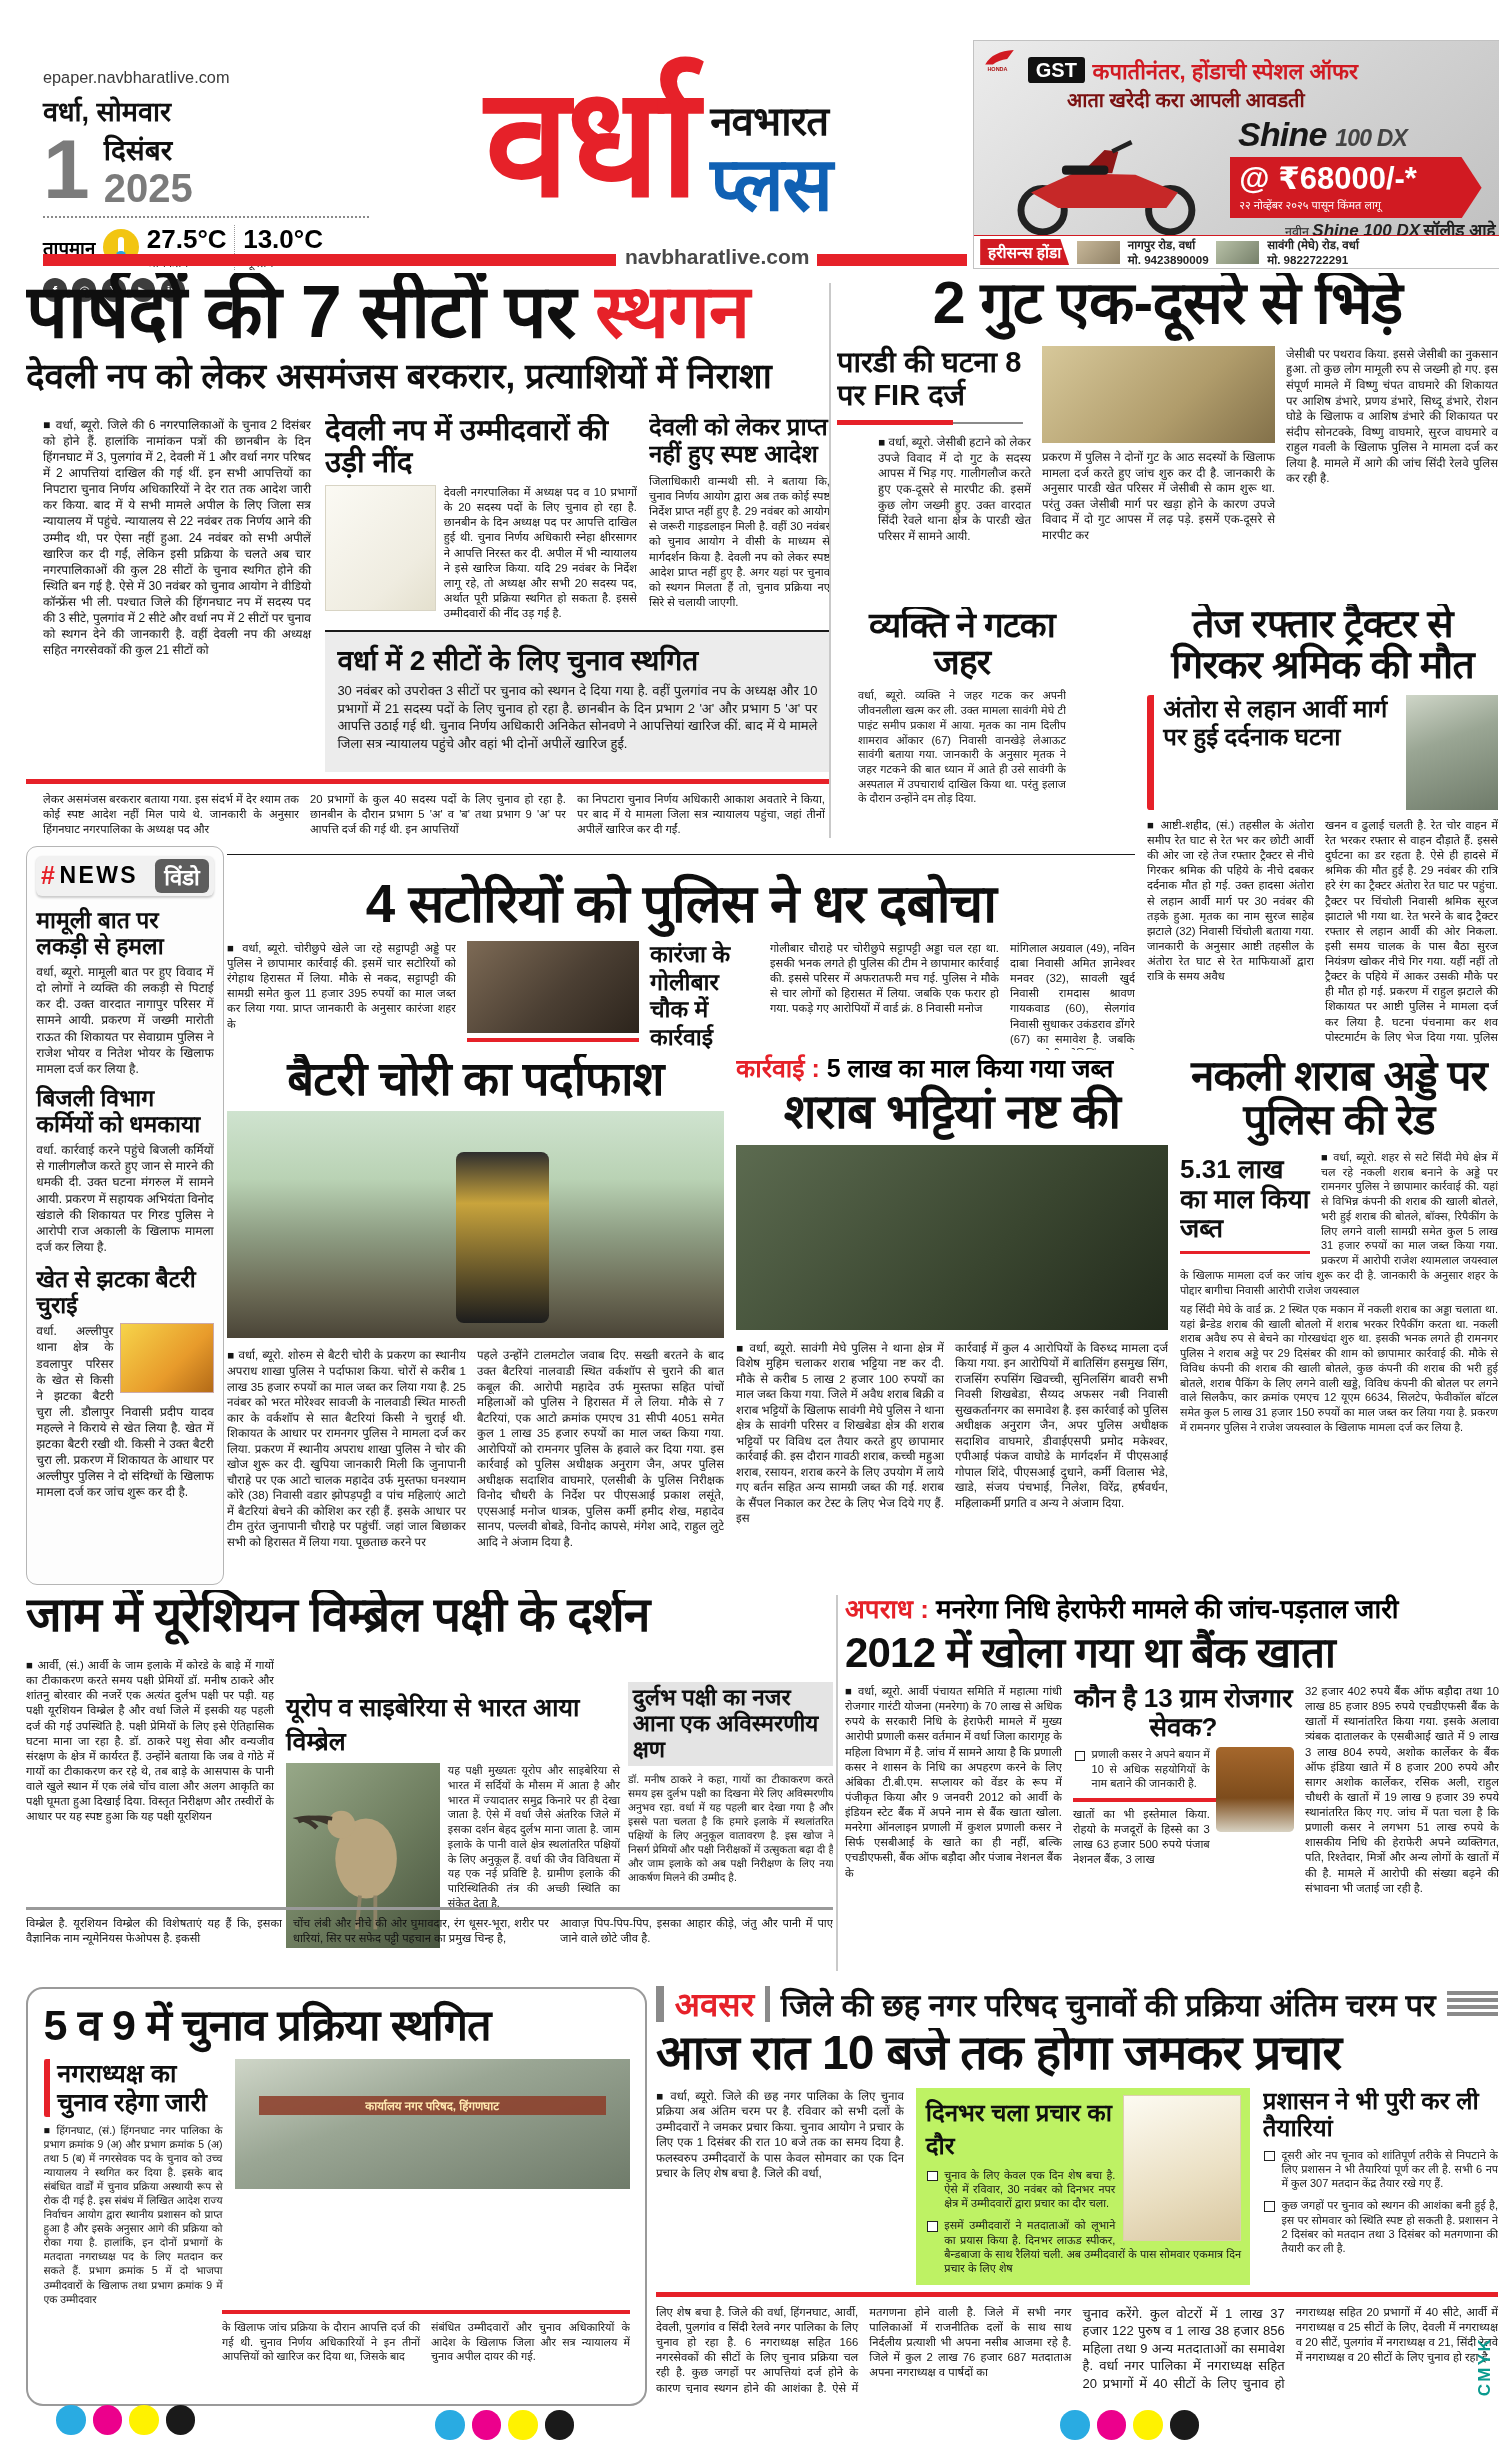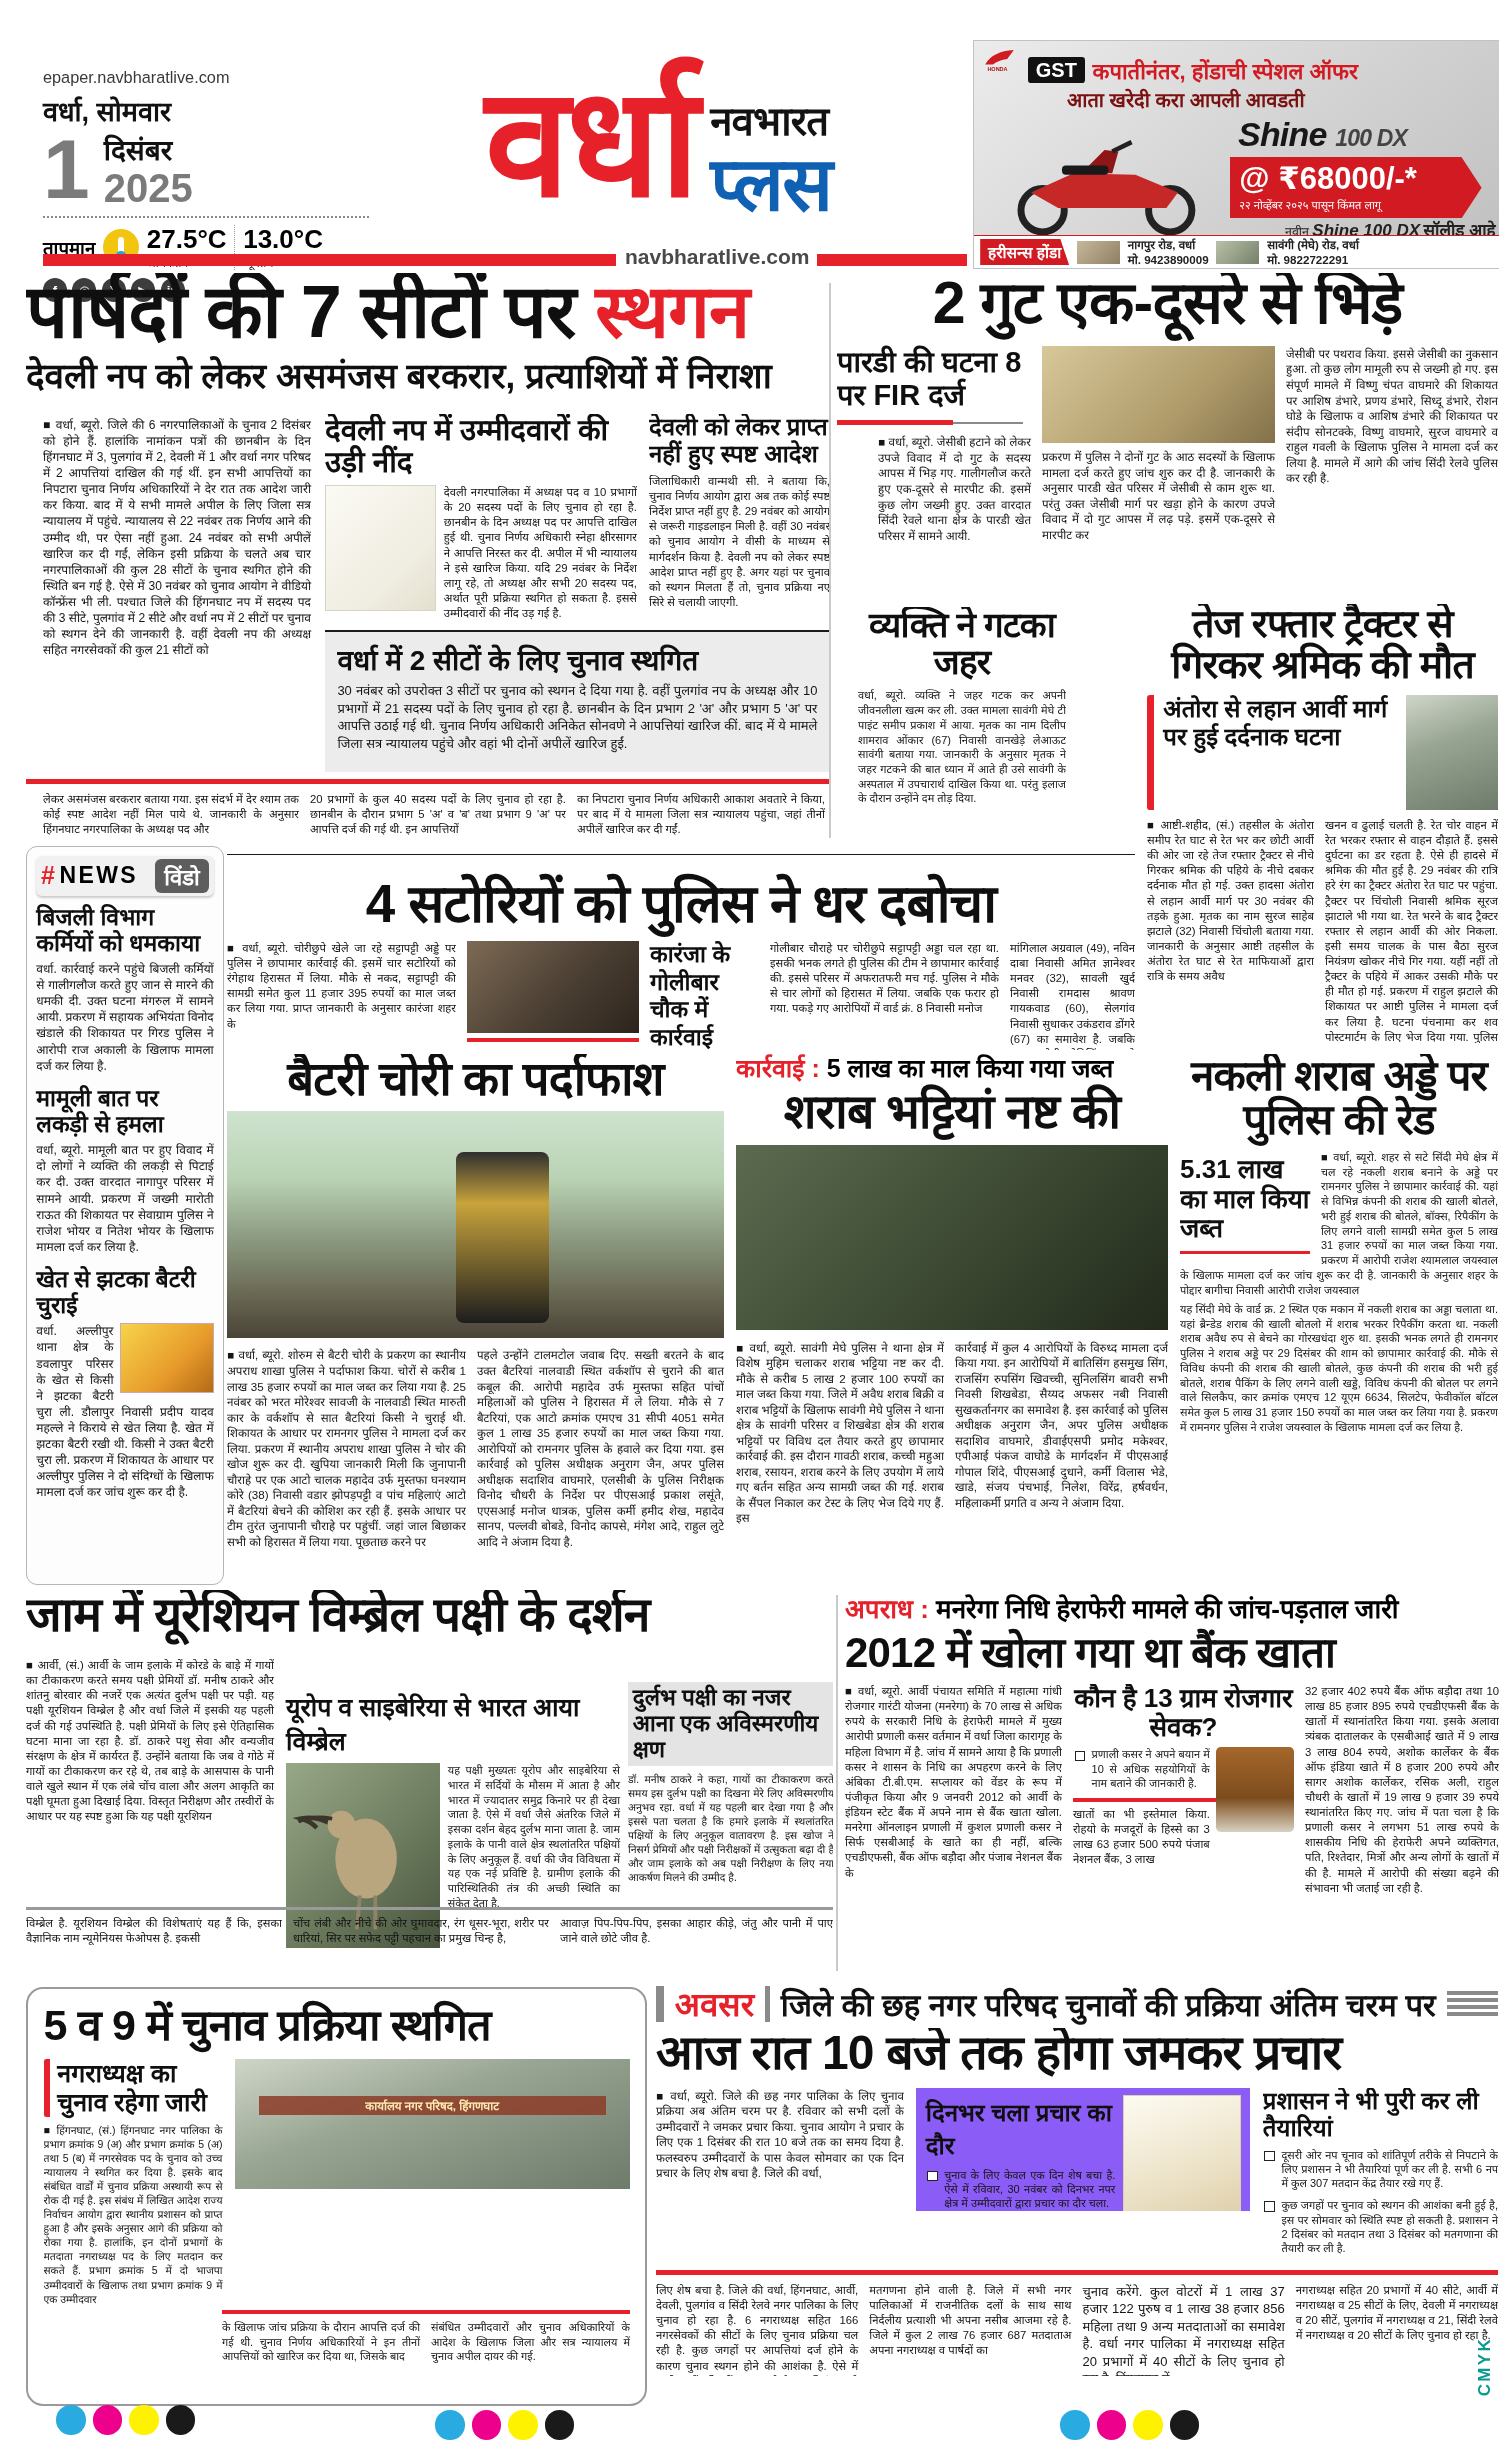--- a/index.html
+++ b/index.html
@@ -195,27 +195,27 @@
       <div class="body" style="flex:1;font-size:11.3px;height:233px;overflow:hidden;">खनन व ढुलाई चलती है. रेत चोर वाहन में रेत भरकर रफ्तार से वाहन दौड़ाते हैं. इससे दुर्घटना का डर रहता है. ऐसे ही हादसे में श्रमिक की मौत हुई है. 29 नवंबर की रात्रि हरे रंग का ट्रैक्टर अंतोरा रेत घाट पर पहुंचा. ट्रैक्टर पर चिंचोली निवासी श्रमिक सूरज झाटाले भी गया था. रेत भरने के बाद ट्रैक्टर रफ्तार से लहान आर्वी की ओर निकला. इसी समय चालक के पास बैठा सुरज नियंत्रण खोकर नीचे गिर गया. यहीं नहीं तो ट्रैक्टर के पहिये में आकर उसकी मौके पर ही मौत हो गई. प्रकरण में राहुल झटाले की शिकायत पर आष्टी पुलिस ने मामला दर्ज कर लिया है. घटना पंचनामा कर शव पोस्टमार्टम के लिए भेज दिया गया. पुलिस ने ट्रैक्टर जब्त कर लिया है. रेत चोरी के चक्कर में श्रमिक की मौत हुई है. ऐसी घटनाओं पर रोक लगाने सख्त कमद उठाने की मांग हो रही है.</div>
     </div>
   </div>
 
   <div class="art" style="left:26px;top:846px;width:198px;height:739px;border:1.6px solid #b5b5b5;border-radius:11px;padding:9.3px;box-sizing:border-box;background:#fdfdfd;">
     <div style="display:flex;align-items:center;gap:4.7px;background:#f1f1f1;border-radius:6.2px;padding:3.1px 4.7px;box-shadow:0 1.6px 2.3px rgba(0,0,0,0.2);">
       <span style="color:#e62129;font-weight:800;font-size:25px;">#</span>
       <span style="font-weight:800;font-size:23px;letter-spacing:2.3px;">NEWS</span>
       <span style="background:#5d5d5d;color:#fff;font-weight:800;font-size:22px;padding:1.6px 9.3px;border-radius:6.2px;margin-left:auto;">विंडो</span>
     </div>
+    <div style="margin-top:12.4px;">
+      <div class="subh" style="font-size:23px;line-height:1.12;">मामूली बात पर लकड़ी से हमला</div>
+      <div class="body" style="font-size:12px;margin-top:4.7px;">वर्धा, ब्यूरो. मामूली बात पर हुए विवाद में दो लोगों ने व्यक्ति की लकड़ी से पिटाई कर दी. उक्त वारदात नागापुर परिसर में सामने आयी. प्रकरण में जख्मी मारोती राऊत की शिकायत पर सेवाग्राम पुलिस ने राजेश भोयर व नितेश भोयर के खिलाफ मामला दर्ज कर लिया है.</div>
+    </div>
     <div style="margin-top:9.3px;">
       <div class="subh" style="font-size:23px;line-height:1.12;">बिजली विभाग कर्मियों को धमकाया</div>
       <div class="body" style="font-size:12px;margin-top:4.7px;">वर्धा. कार्रवाई करने पहुंचे बिजली कर्मियों से गालीगलौज करते हुए जान से मारने की धमकी दी. उक्त घटना मंगरुल में सामने आयी. प्रकरण में सहायक अभियंता विनोद खंडाले की शिकायत पर गिरड पुलिस ने आरोपी राज अकाली के खिलाफ मामला दर्ज कर लिया है.</div>
-    </div>
-    <div style="margin-top:12.4px;">
-      <div class="subh" style="font-size:23px;line-height:1.12;">मामूली बात पर लकड़ी से हमला</div>
-      <div class="body" style="font-size:12px;margin-top:4.7px;">वर्धा, ब्यूरो. मामूली बात पर हुए विवाद में दो लोगों ने व्यक्ति की लकड़ी से पिटाई कर दी. उक्त वारदात नागापुर परिसर में सामने आयी. प्रकरण में जख्मी मारोती राऊत की शिकायत पर सेवाग्राम पुलिस ने राजेश भोयर व नितेश भोयर के खिलाफ मामला दर्ज कर लिया है.</div>
     </div>
     <div style="margin-top:12.4px;">
       <div class="subh" style="font-size:23px;line-height:1.12;">खेत से झटका बैटरी चुराई</div>
       <div style="margin-top:4.7px;">
         <div style="float:right;width:92px;height:68px;background:linear-gradient(135deg,#f6d44a,#e89b2b 60%,#b36a17);margin:0 0 4.7px 6.2px;border:0.8px solid #caa;"></div>
         <div class="body" style="font-size:12px;">वर्धा. अल्लीपुर थाना क्षेत्र के डवलापुर परिसर के खेत से किसी ने झटका बैटरी चुरा ली. डौलापुर निवासी प्रदीप यादव महल्ले ने किराये से खेत लिया है. खेत में झटका बैटरी रखी थी. किसी ने उक्त बैटरी चुरा ली. प्रकरण में शिकायत के आधार पर अल्लीपुर पुलिस ने दो संदिग्धों के खिलाफ मामला दर्ज कर जांच शुरू कर दी है.</div>
       </div>
     </div>
   </div>
 
@@ -347,21 +347,21 @@
         <i style="height:3.1px;background:#8a8a8a;"></i>
         <i style="height:3.1px;background:#8a8a8a;"></i>
         <i style="height:3.1px;background:#8a8a8a;"></i>
       </span>
   </div>
 
   <div class="art" style="left:656px;top:2028px;width:842px;height:365px;">
     <div class="hl" style="font-size:48px;">आज रात 10 बजे तक होगा जमकर प्रचार</div>
     <div style="display:flex;gap:12.4px;margin-top:9.3px;">
       <div class="body" style="width:248px;flex:0 0 auto;font-size:11.6px;height:175px;overflow:hidden;">■ वर्धा, ब्यूरो. जिले की छह नगर पालिका के लिए चुनाव प्रक्रिया अब अंतिम चरम पर है. रविवार को सभी दलों के उम्मीदवारों ने जमकर प्रचार किया. चुनाव आयोग ने प्रचार के लिए एक 1 दिसंबर की रात 10 बजे तक का समय दिया है. फलस्वरुप उम्मीदवारों के पास केवल सोमवार का एक दिन प्रचार के लिए शेष बचा है. जिले की वर्धा,</div>
-      <div style="width:334px;flex:0 0 auto;background:#8b5cf6;padding:7.8px 9.3px;box-sizing:border-box;height:123px;overflow:hidden;">
+      <div style="width:334px;flex:0 0 auto;background:#bef264;padding:7.8px 9.3px;box-sizing:border-box;height:197px;overflow:hidden;">
         <div style="float:right;width:116px;height:144px;background:linear-gradient(160deg,#fdfbf2,#eadfc2 60%,#d9c7a0);margin:0 0 4.7px 7.8px;border:0.8px solid #ddd0ae;"></div>
         <div class="subh" style="font-size:24px;">दिनभर चला प्रचार का दौर</div>
         <div class="bullet bodysm" style="margin-top:6.2px;">चुनाव के लिए केवल एक दिन शेष बचा है. ऐसे में रविवार, 30 नवंबर को दिनभर नपर क्षेत्र में उम्मीदवारों द्वारा प्रचार का दौर चला.</div>
         <div class="bullet bodysm">इसमें उम्मीदवारों ने मतदाताओं को लूभाने का प्रयास किया है. दिनभर लाऊड स्पीकर, बैन्डबाजा के साथ रैलियां चली. अब उम्मीदवारों के पास सोमवार एकमात्र दिन प्रचार के लिए शेष</div>
       </div>
       <div style="flex:1;height:175px;overflow:hidden;">
         <div class="subh" style="font-size:24px;line-height:1.12;">प्रशासन ने भी पुरी कर ली तैयारियां</div>
         <div class="bullet bodysm" style="margin-top:6.2px;">दूसरी ओर नप चूनाव को शांतिपूर्ण तरीके से निपटाने के लिए प्रशासन ने भी तैयारियां पूर्ण कर ली है. सभी 6 नप में कुल 307 मतदान केंद्र तैयार रखे गए हैं.</div>
         <div class="bullet bodysm">कुछ जगहों पर चुनाव को स्थगन की आशंका बनी हुई है, इस पर सोमवार को स्थिति स्पष्ट हो सकती है. प्रशासन ने 2 दिसंबर को मतदान तथा 3 दिसंबर को मतगणाना की तैयारी कर ली है.</div>
       </div>

